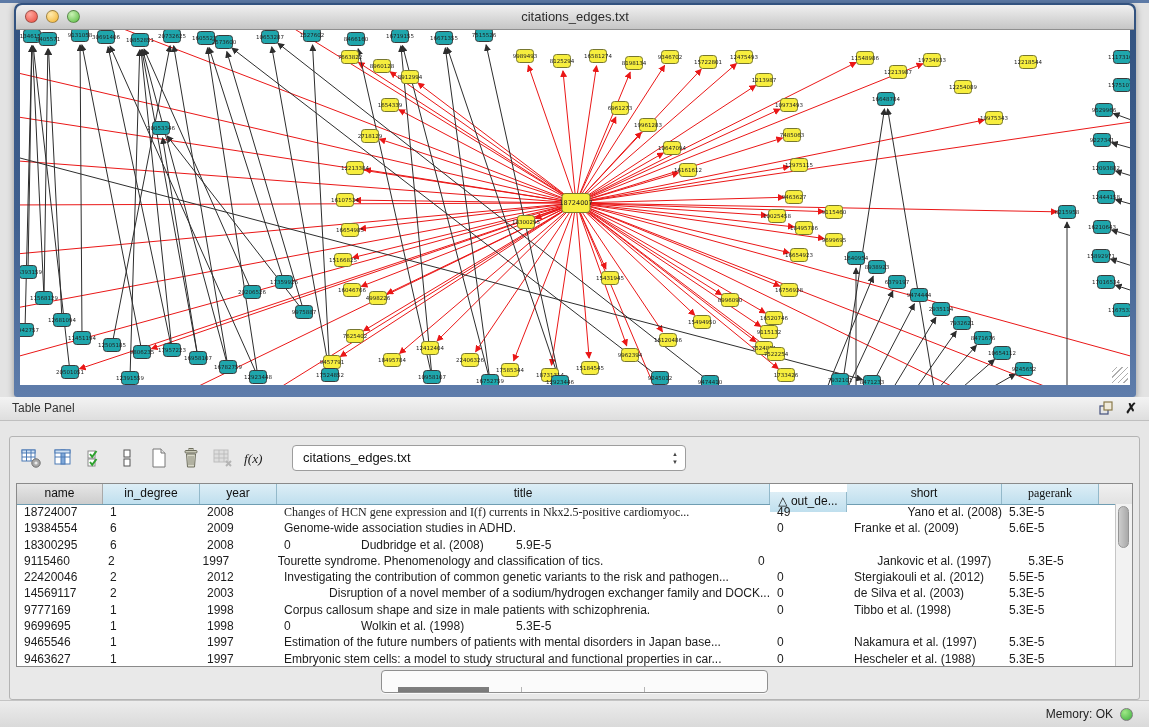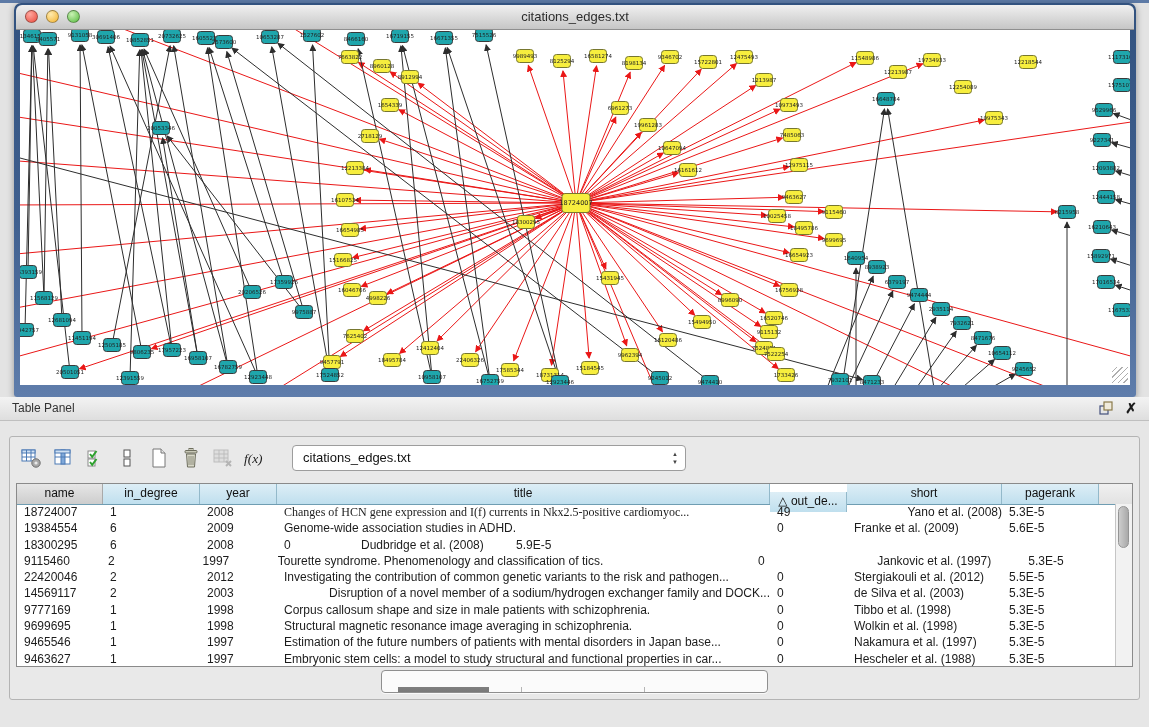--- a/index.html
+++ b/index.html
@@ -801,21 +801,21 @@
       </div>
 
       <div class="table">
         <div class="thead">
             <div class="th gray" style="width: 86px;">name</div>
             <div class="th" style="width: 97px;">in_degree</div>
             <div class="th" style="width: 77px;">year</div>
             <div class="th" style="width: 493px;">title</div>
             <div class="th" style="width: 77px; margin-top: 8px;">△ out_de...</div>
             <div class="th" style="width: 155px;">short</div>
-            <div class="th" style="width: 97px;">pagerank</div>
+            <div class="th" style="width: 97px; font-family: Liberation Serif, serif;">pagerank</div>
             <div class="th fill"></div>
           </div>
         <div class="tbody">
             <div class="tr">
               <div class="td" style="width: 86px;">18724007</div>
               <div class="td" style="width: 97px;">1</div>
               <div class="td" style="width: 77px;">2008</div>
               <div class="td" style="width: 493px; font-family: Liberation Serif, serif;">Changes of HCN gene expression and I(f) currents in Nkx2.5-positive cardiomyoc...</div>
               <div class="td" style="width: 77px;">49</div>
               <div class="td" style="width: 155px; text-align: right;">Yano et al. (2008)</div>
@@ -871,21 +871,20 @@
               <div class="td" style="width: 77px;">1998</div>
               <div class="td" style="width: 493px;">Corpus callosum shape and size in male patients with schizophrenia.</div>
               <div class="td" style="width: 77px;">0</div>
               <div class="td" style="width: 155px;">Tibbo et al. (1998)</div>
               <div class="td" style="width: 97px;">5.3E-5</div>
             </div>
             <div class="tr">
               <div class="td" style="width: 86px;">9699695</div>
               <div class="td" style="width: 97px;">1</div>
               <div class="td" style="width: 77px;">1998</div>
-              <div class="td" style="width: 493px;">Structural magnetic resonance image averaging in schizophrenia.</div>
               <div class="td" style="width: 77px;">0</div>
               <div class="td" style="width: 155px;">Wolkin et al. (1998)</div>
               <div class="td" style="width: 97px;">5.3E-5</div>
             </div>
             <div class="tr">
               <div class="td" style="width: 86px;">9465546</div>
               <div class="td" style="width: 97px;">1</div>
               <div class="td" style="width: 77px;">1997</div>
               <div class="td" style="width: 493px;">Estimation of the future numbers of patients with mental disorders in Japan base...</div>
               <div class="td" style="width: 77px;">0</div>
@@ -909,14 +908,18 @@
 
       <div class="tabs-row">
         <div class="seg">
             <button class="active">Node Table</button>
             <button>Edge Table</button>
             <button>Network Edge</button>
           </div>
       </div>
     </div>
 
+    <div class="status-bar">
+      <span>Memory: OK</span>
+      <span class="mem-dot"></span>
+    </div>
   </div>
 </div>
 
 </body></html>

